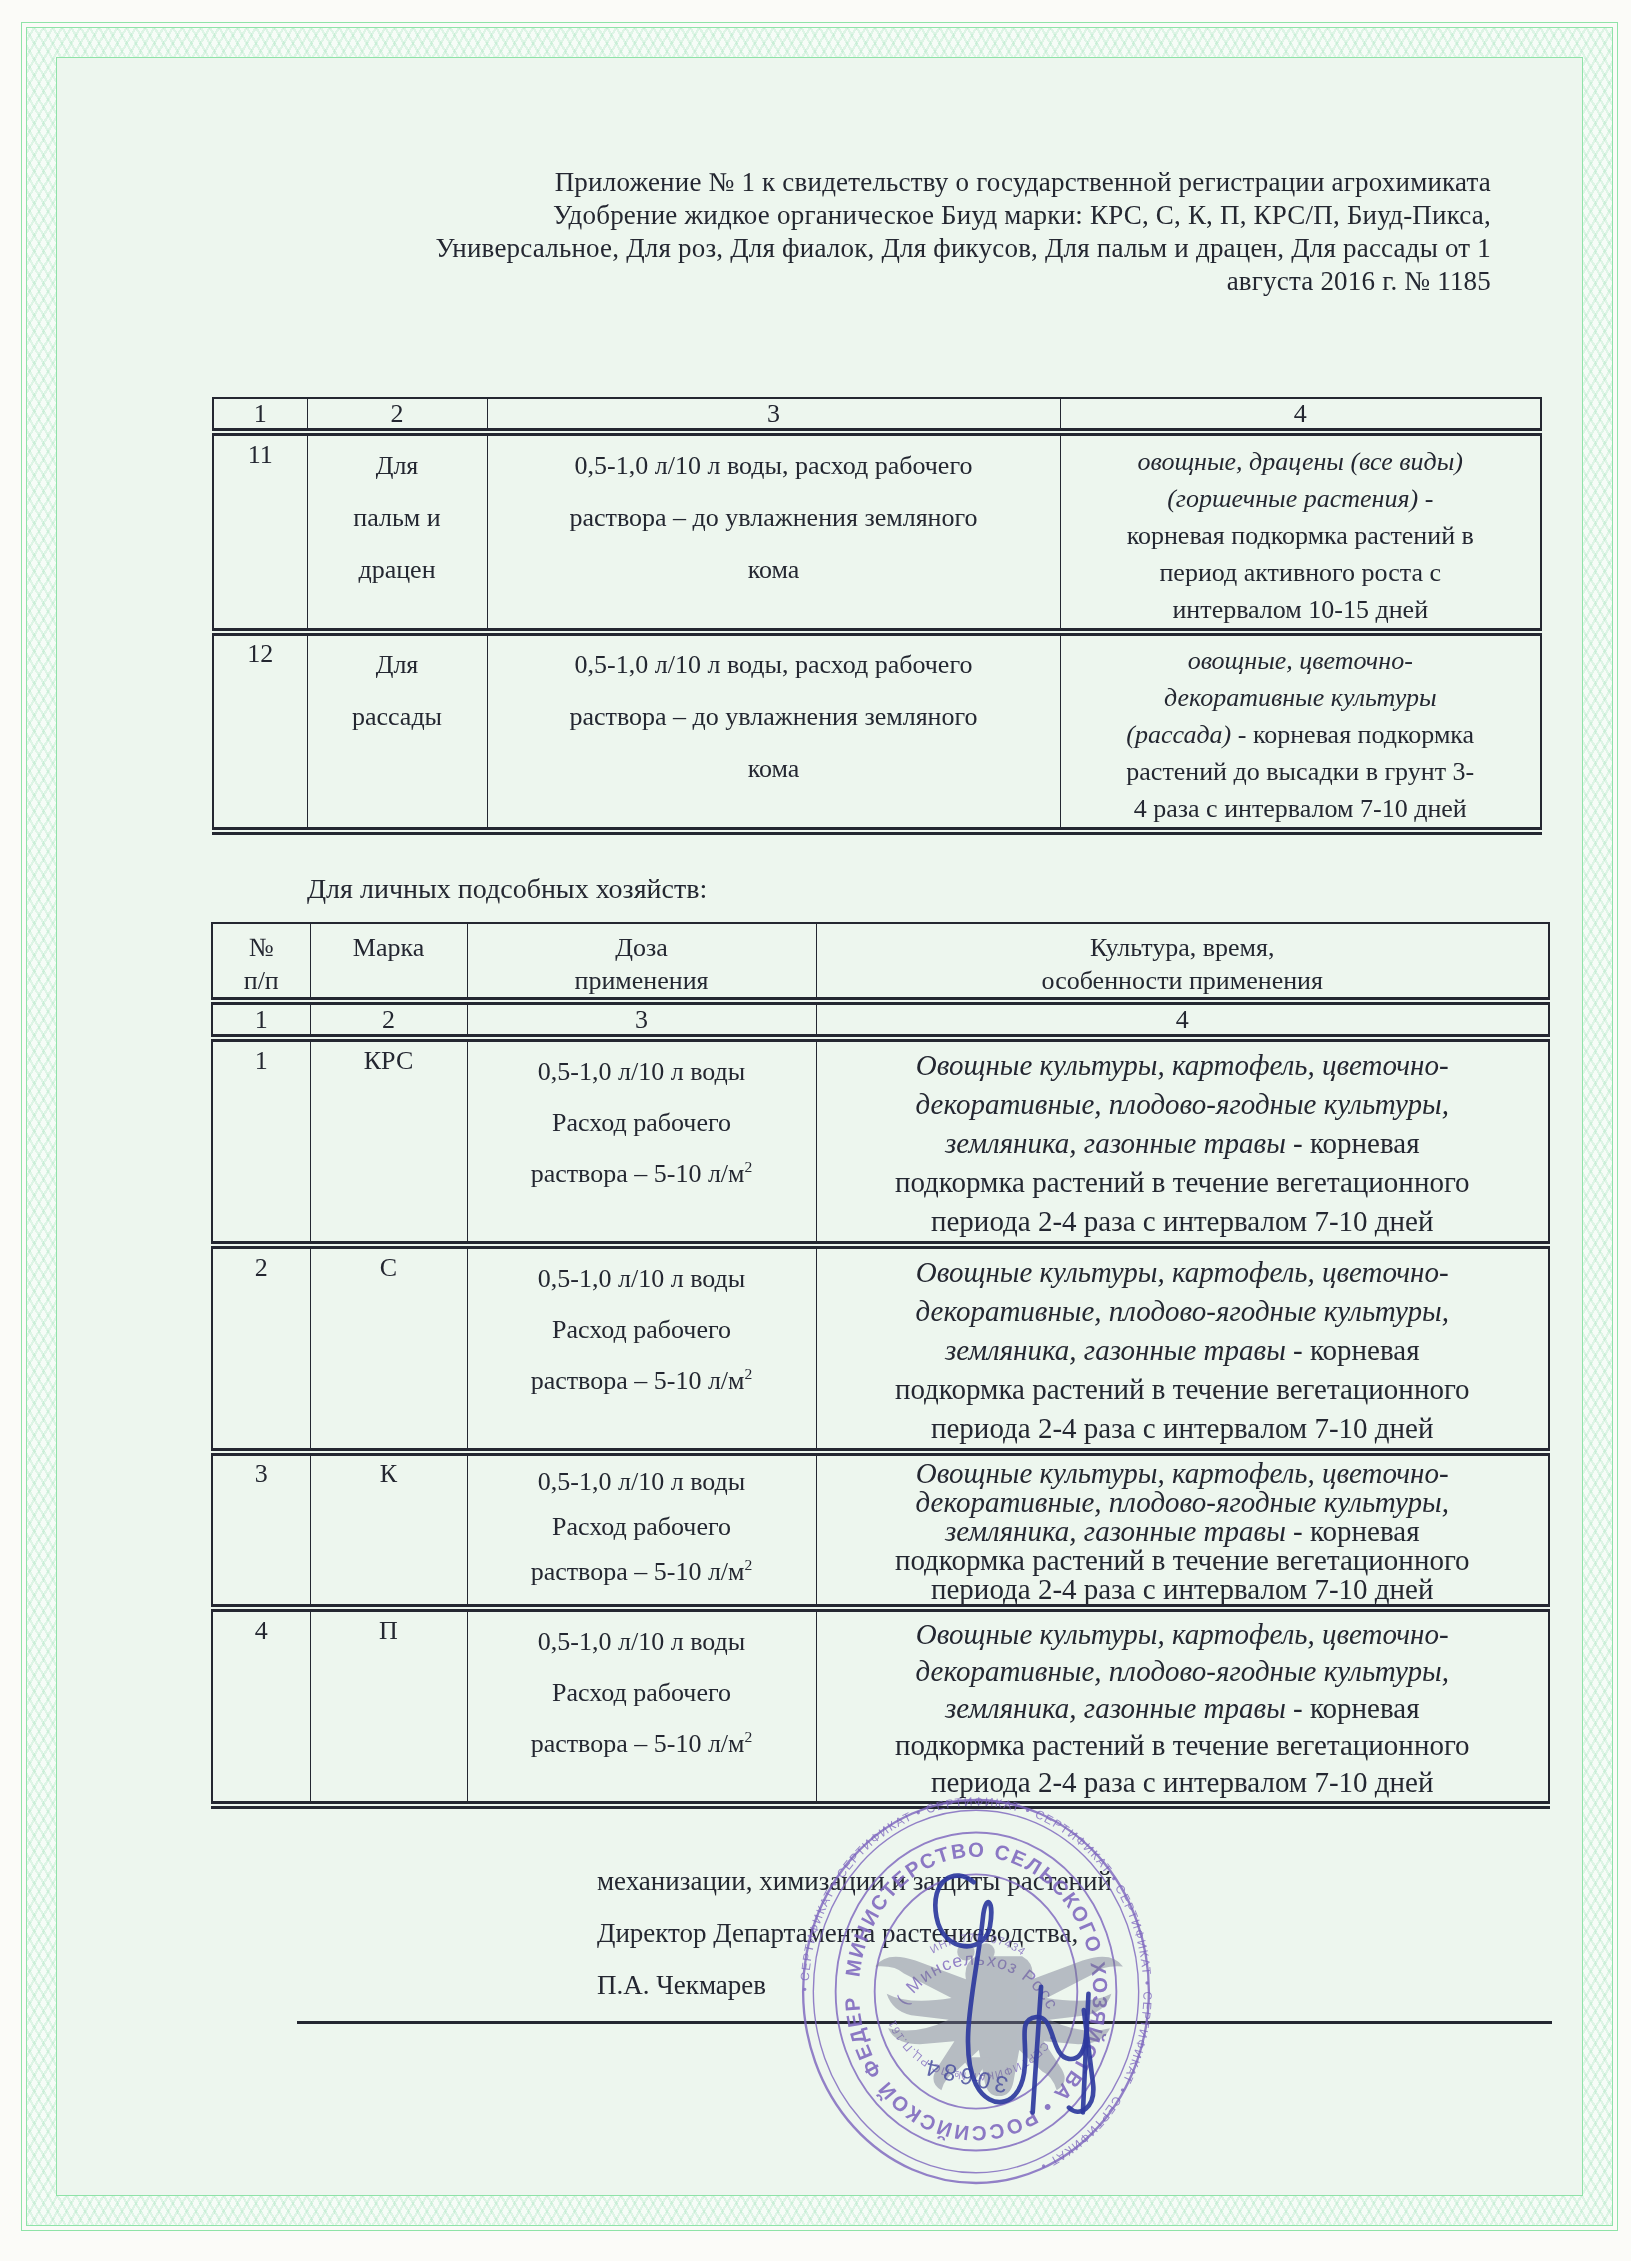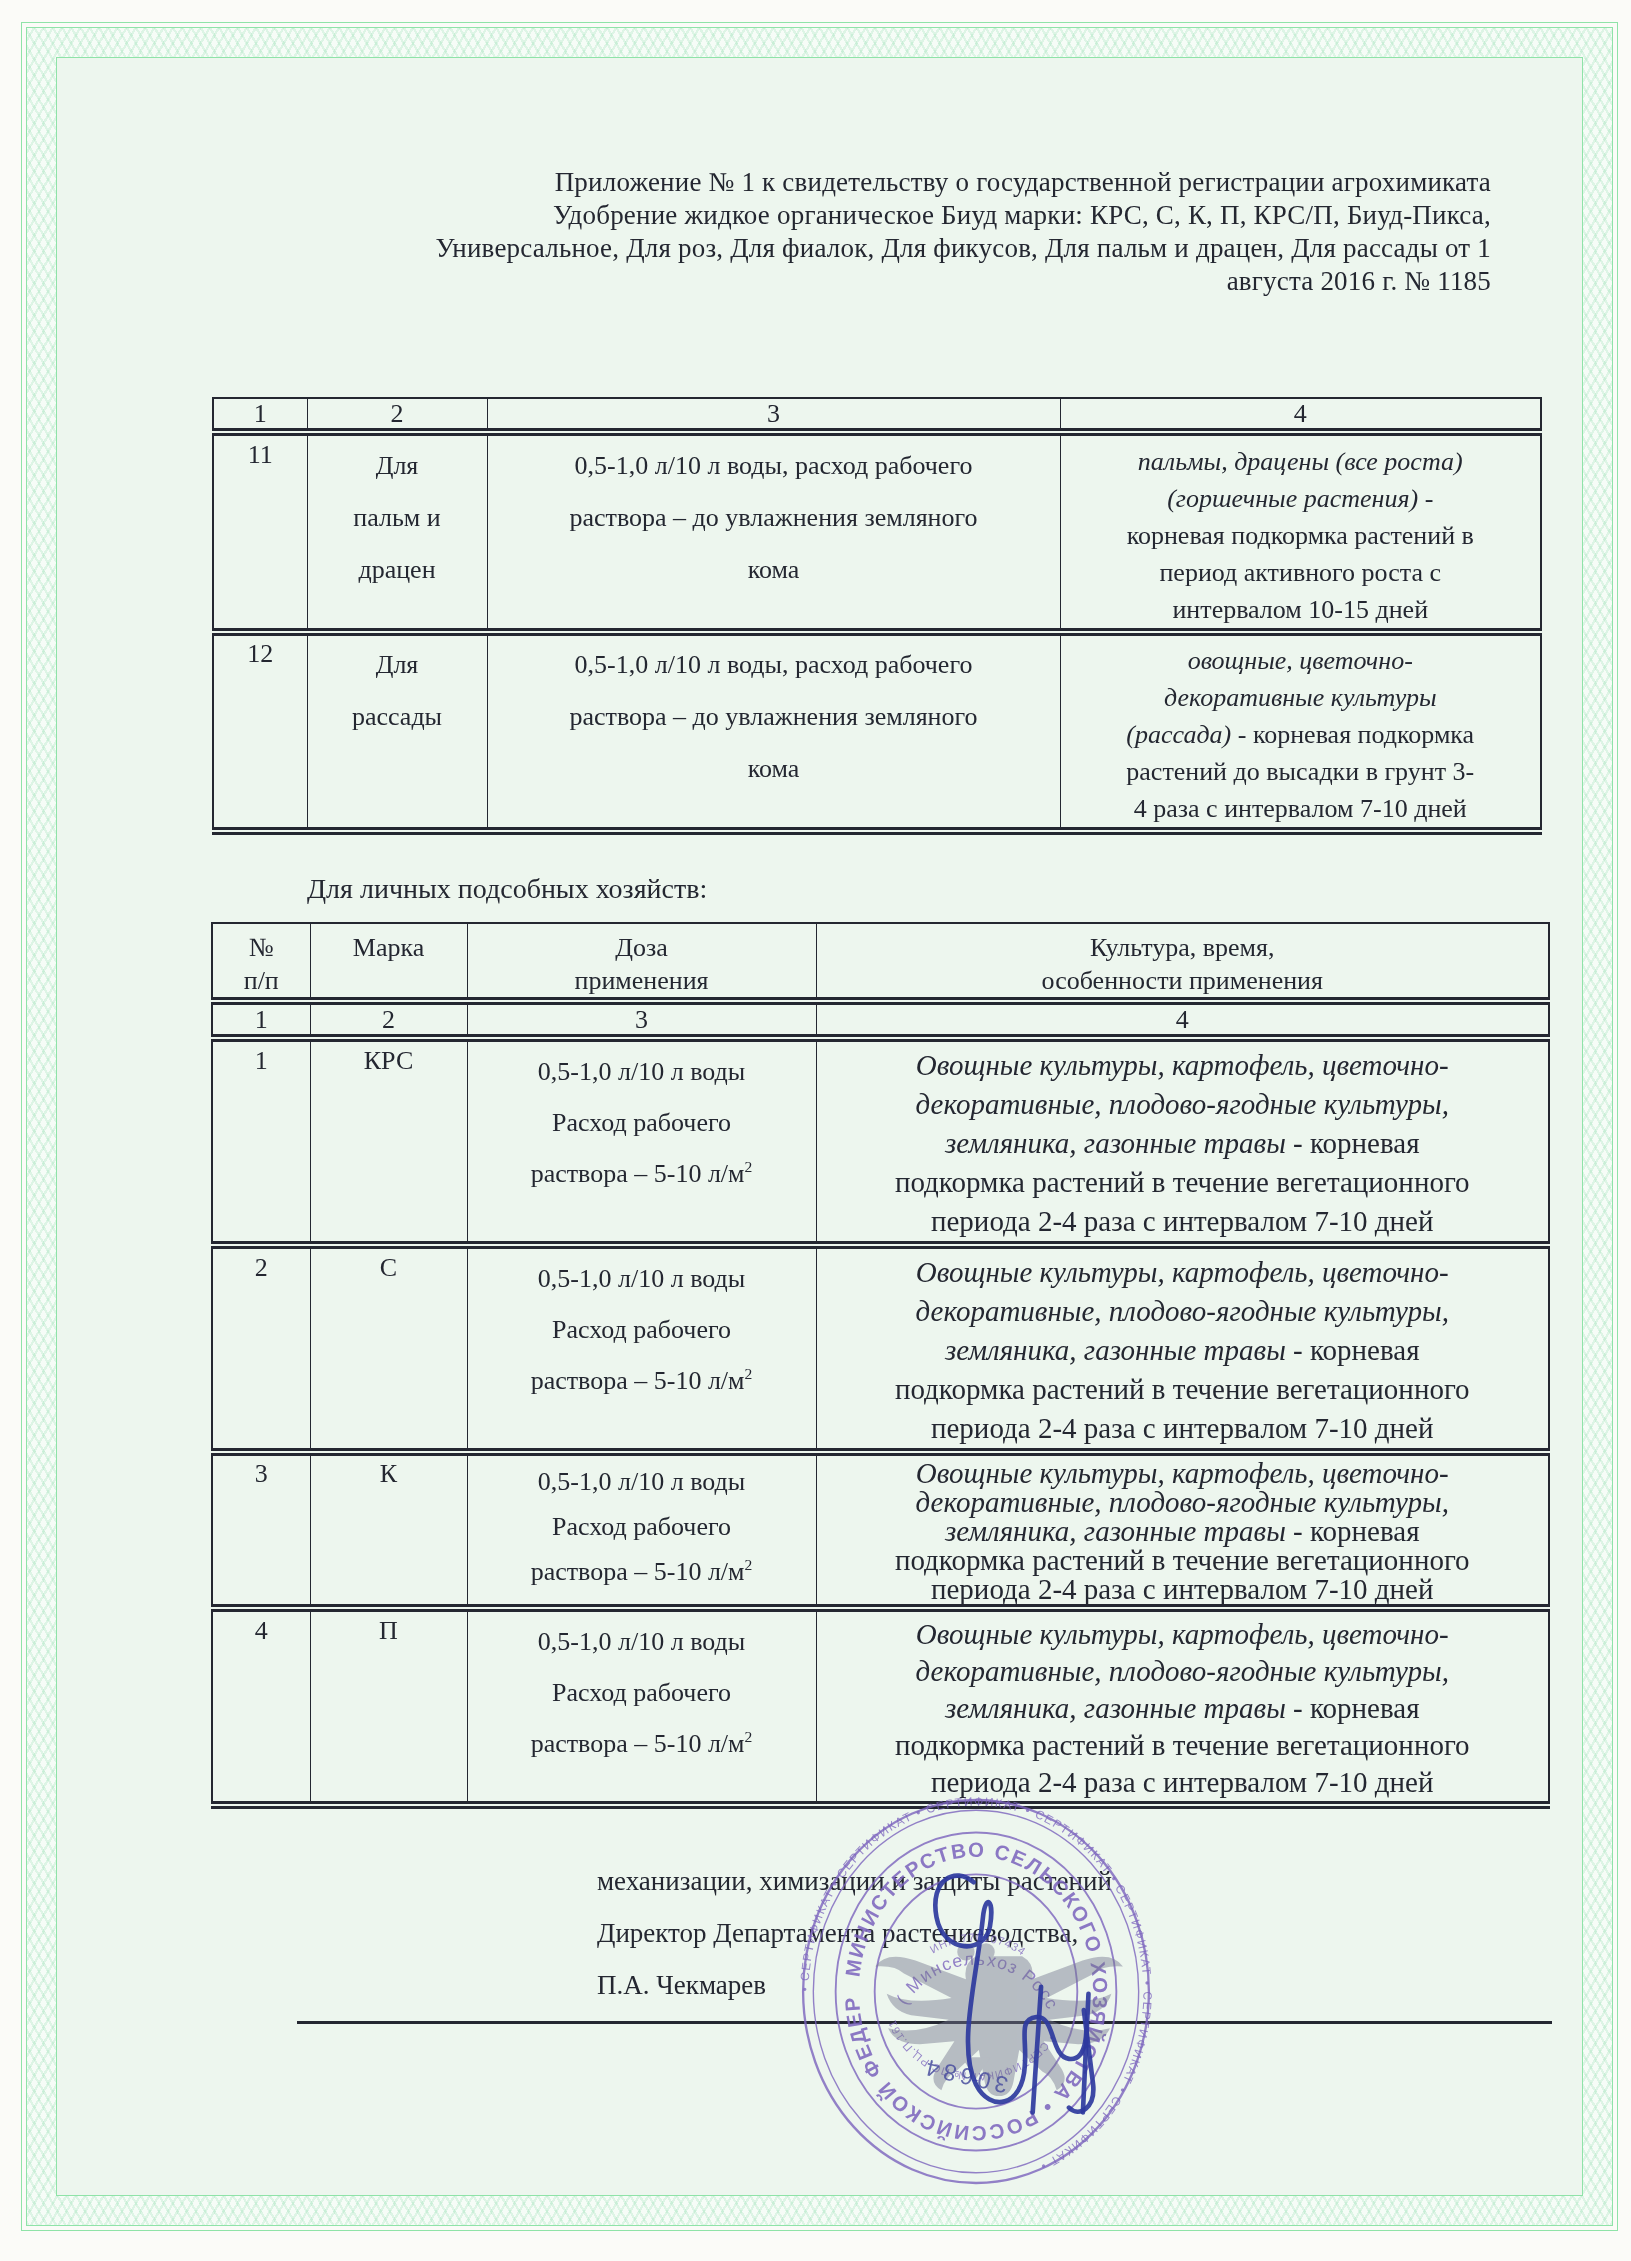--- a/index.html
+++ b/index.html
@@ -108,21 +108,21 @@
     <td>4</td>
   </tr>
   <tr class="sep row11">
     <td class="num">11</td>
     <td class="mark">Для
 пальм и
 драцен</td>
     <td class="dose">0,5-1,0 л/10 л воды, расход рабочего
 раствора – до увлажнения земляного
 кома</td>
-    <td class="cult"><i>пальмы, драцены (все роста)
+    <td class="cult"><i>овощные, драцены (все виды)
 (горшечные растения)</i><span> -
 корневая подкормка растений в
 период активного роста с
 интервалом 10-15 дней</span></td>
   </tr>
   <tr class="sep row12">
     <td class="num">12</td>
     <td class="mark">Для
 рассады</td>
     <td class="dose">0,5-1,0 л/10 л воды, расход рабочего

